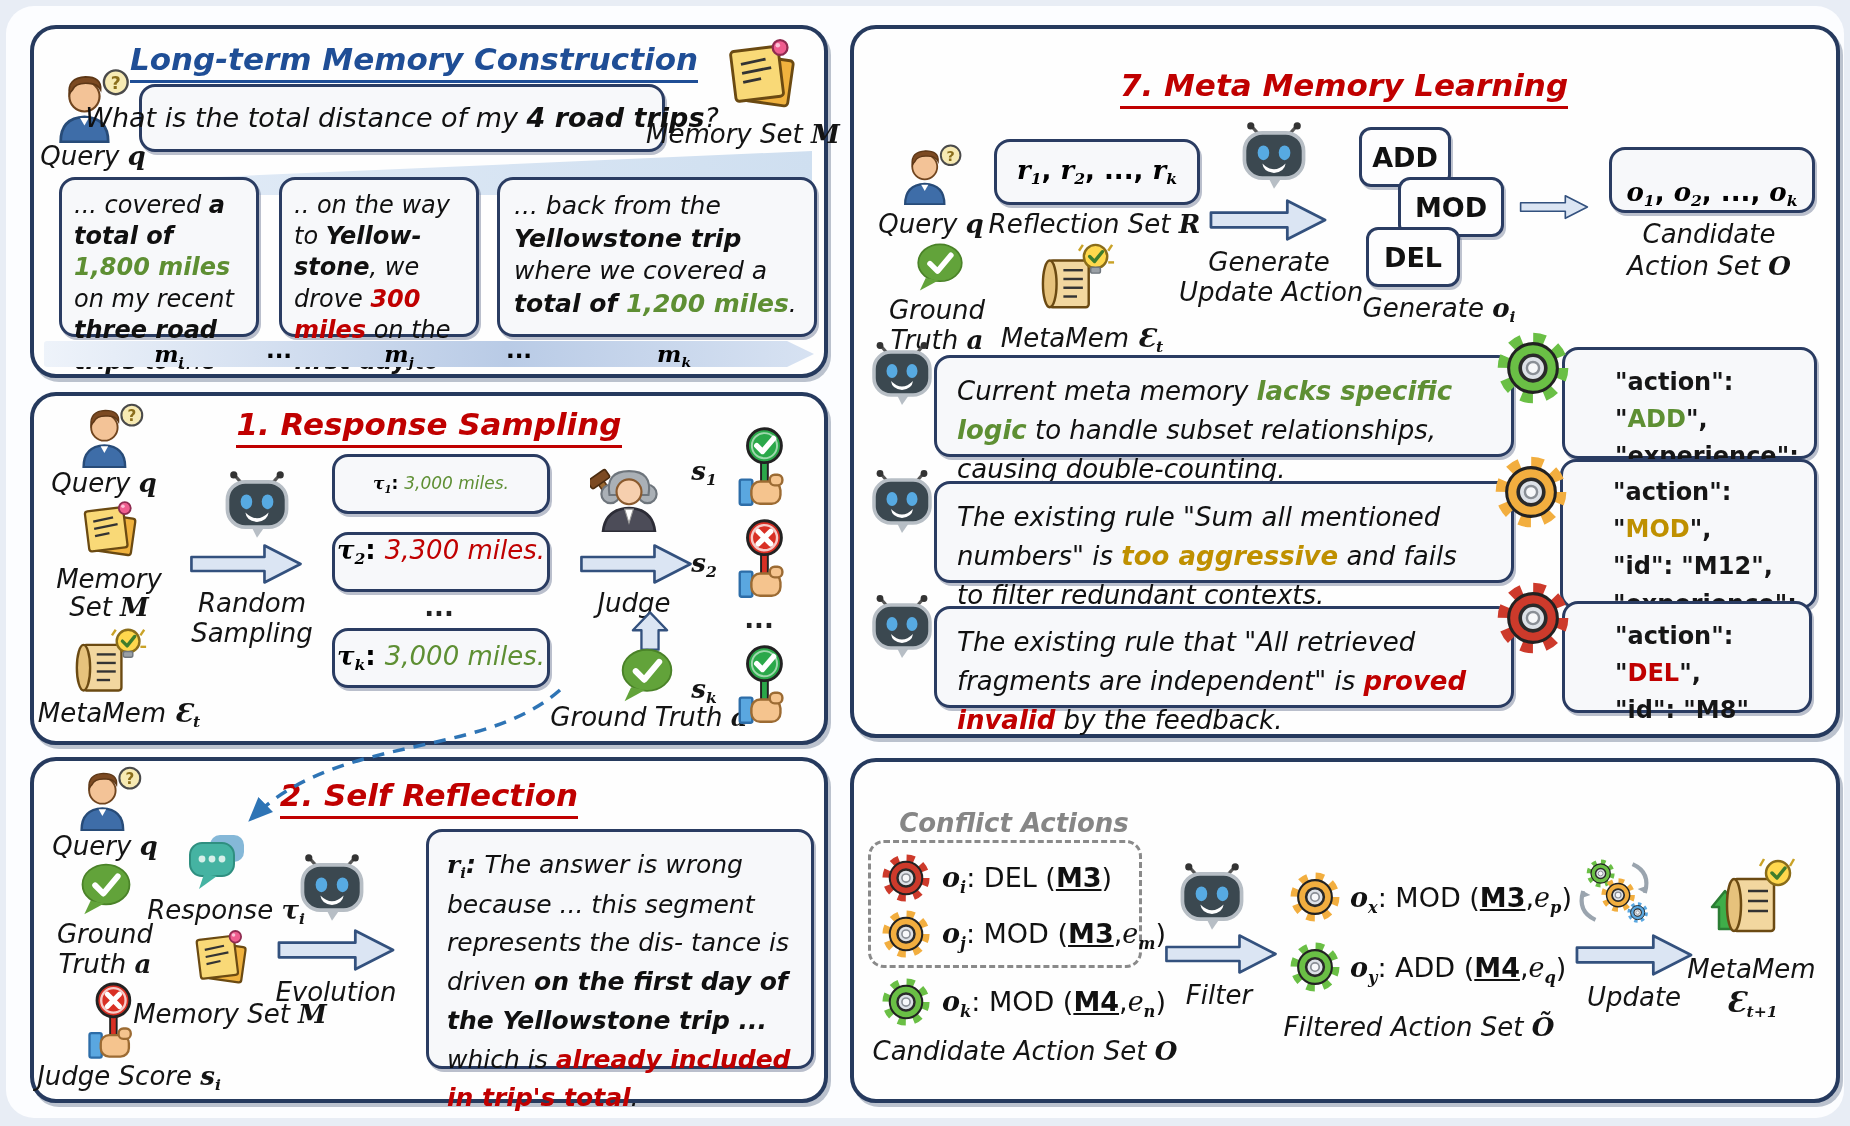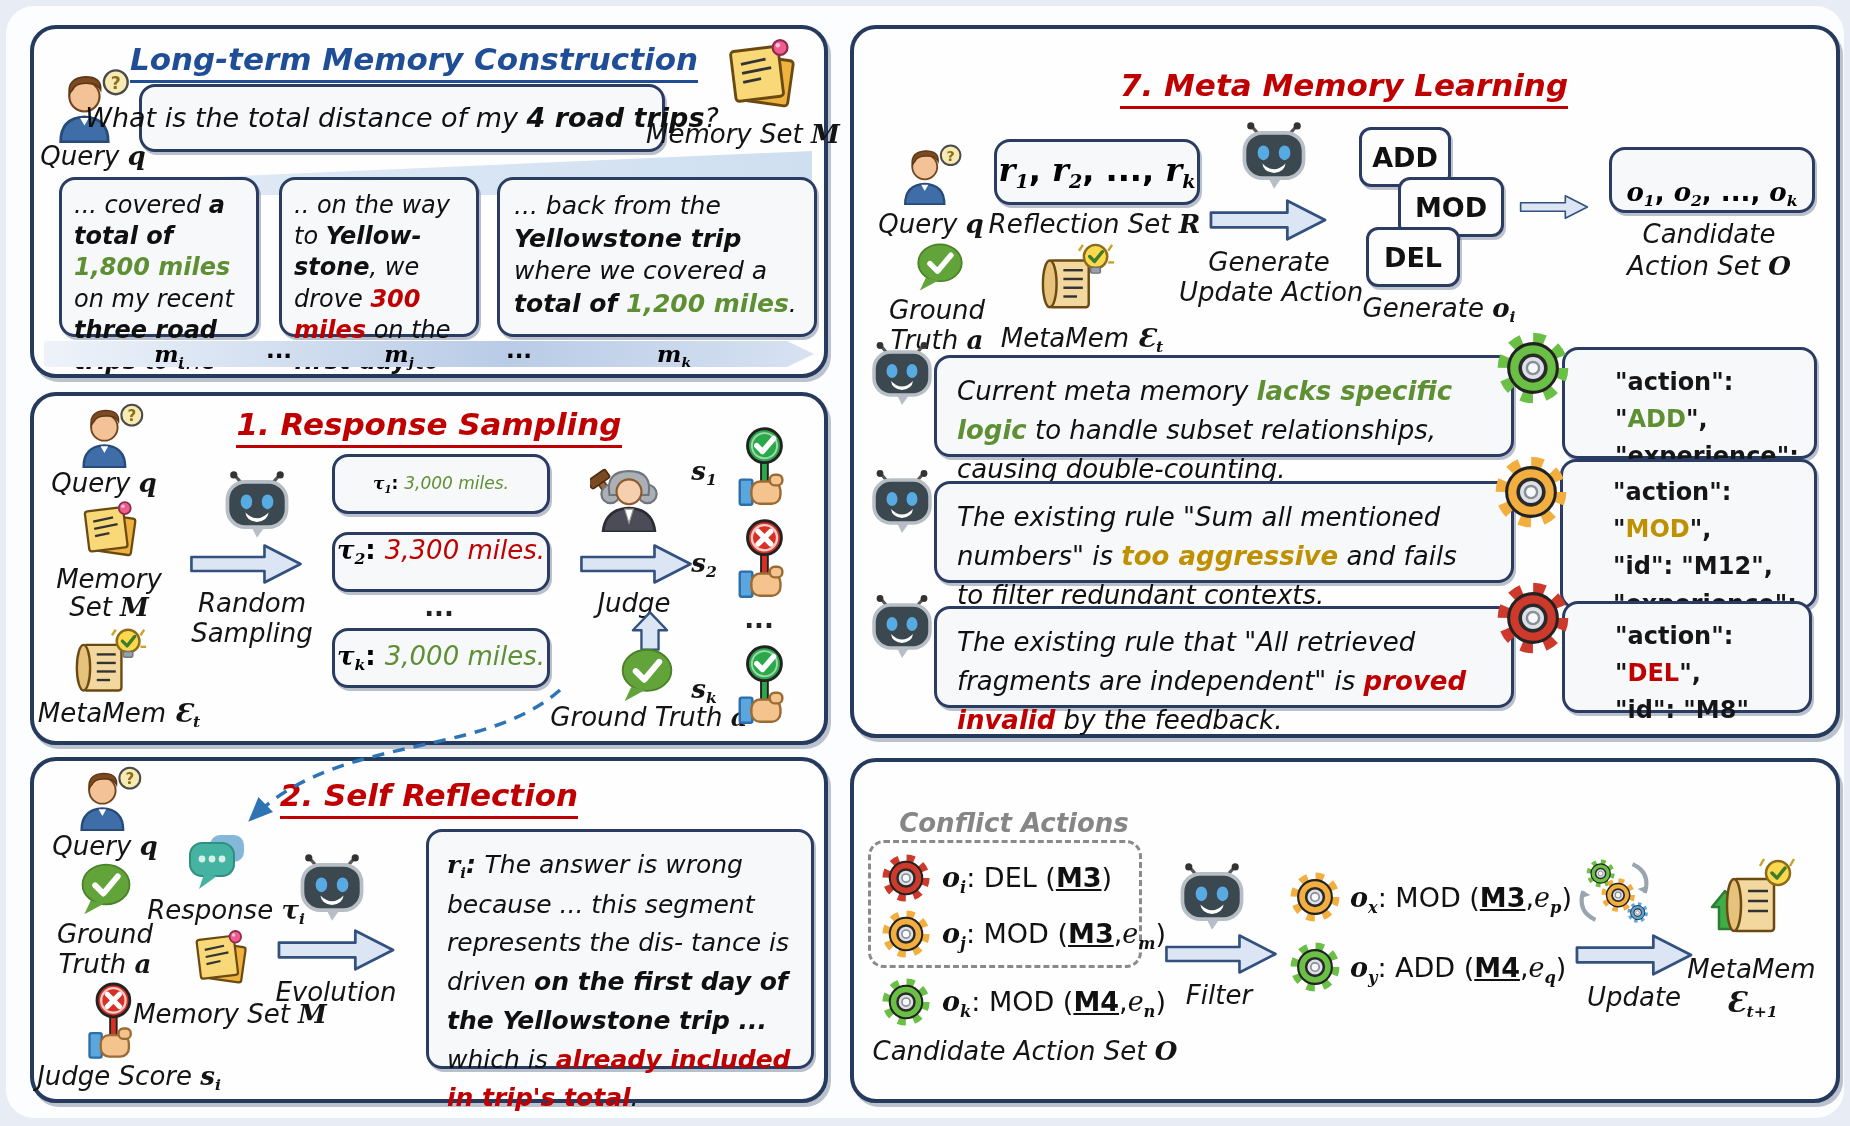--- a/index.html
+++ b/index.html
@@ -327,21 +327,21 @@
 </svg>
 
 <div class="panel" style="left:850px;top:25px;width:982px;height:705px">
   <div class="ptitle" style="left:190px;top:38px;width:600px"><span>7. Meta Memory Learning</span></div>
 
   <svg class="icon" style="left:44px;top:114px;width:66px;height:62px">
       <use href="#i-person"></use>
     </svg>
   <div class="lbl" style="left:2px;top:180px;width:150px"><span>Query </span><span class="v">q</span></div>
   <div class="bubble" style="left:140px;top:110px;width:200px;height:60px;display:flex;align-items:center;justify-content:center">
-    <span style="font-size:32px"><span class="v">r</span><sub class="s">1</sub><span class="b">, </span><span class="v">r</span><sub class="s">2</sub><span class="b">, ..., </span><span class="v">r</span><sub class="s">k</sub></span>
+    <span style="font-size:26px"><span class="v">r</span><sub class="s">1</sub><span class="b">, </span><span class="v">r</span><sub class="s">2</sub><span class="b">, ..., </span><span class="v">r</span><sub class="s">k</sub></span>
   </div>
   <div class="lbl" style="left:108px;top:180px;width:265px"><span>Reflection Set </span><span class="v">R</span></div>
 
   <svg class="icon" style="left:60px;top:212px;width:52px;height:52px">
       <use href="#i-speech-check"></use>
     </svg>
   <div class="lbl" style="left:8px;top:266px;width:150px"><span>Ground</span></div>
   <div class="lbl" style="left:8px;top:296px;width:150px"><span>Truth </span><span class="v">a</span></div>
   <svg class="icon" style="left:186px;top:210px;width:76px;height:78px">
       <use href="#i-scroll"></use>
@@ -455,20 +455,21 @@
   <svg class="icon gear-orange" style="left:434px;top:108px;width:54px;height:54px">
       <use href="#i-gear"></use>
     </svg>
   <div class="arow" style="left:496px;top:120px"><span class="v">o</span><sub class="s">x</sub><span>: MOD (</span><span class="b" style="text-decoration:underline">M3</span><span>,</span><span class="v" style="font-weight:normal">e</span><sub class="s">p</sub><span>)</span></div>
 
   <svg class="icon gear-green" style="left:434px;top:178px;width:54px;height:54px">
       <use href="#i-gear"></use>
     </svg>
   <div class="arow" style="left:496px;top:190px"><span class="v">o</span><sub class="s">y</sub><span>: ADD (</span><span class="b" style="text-decoration:underline">M4</span><span>,</span><span class="v" style="font-weight:normal">e</span><sub class="s">q</sub><span>)</span></div>
 
+  <div class="lbl" style="left:420px;top:250px;width:290px"><span>Filtered Action Set </span><span class="v">Õ</span></div>
 
   <svg class="icon" style="left:718px;top:94px;width:84px;height:72px">
       <use href="#i-gears-sync"></use>
     </svg>
   <svg class="icon" style="left:706px;top:170px;width:148px;height:46px">
       <use href="#i-arrow"></use>
     </svg>
   <div class="lbl" style="left:720px;top:220px;width:120px"><span>Update</span></div>
 
   <svg class="icon" style="left:852px;top:90px;width:92px;height:96px">

